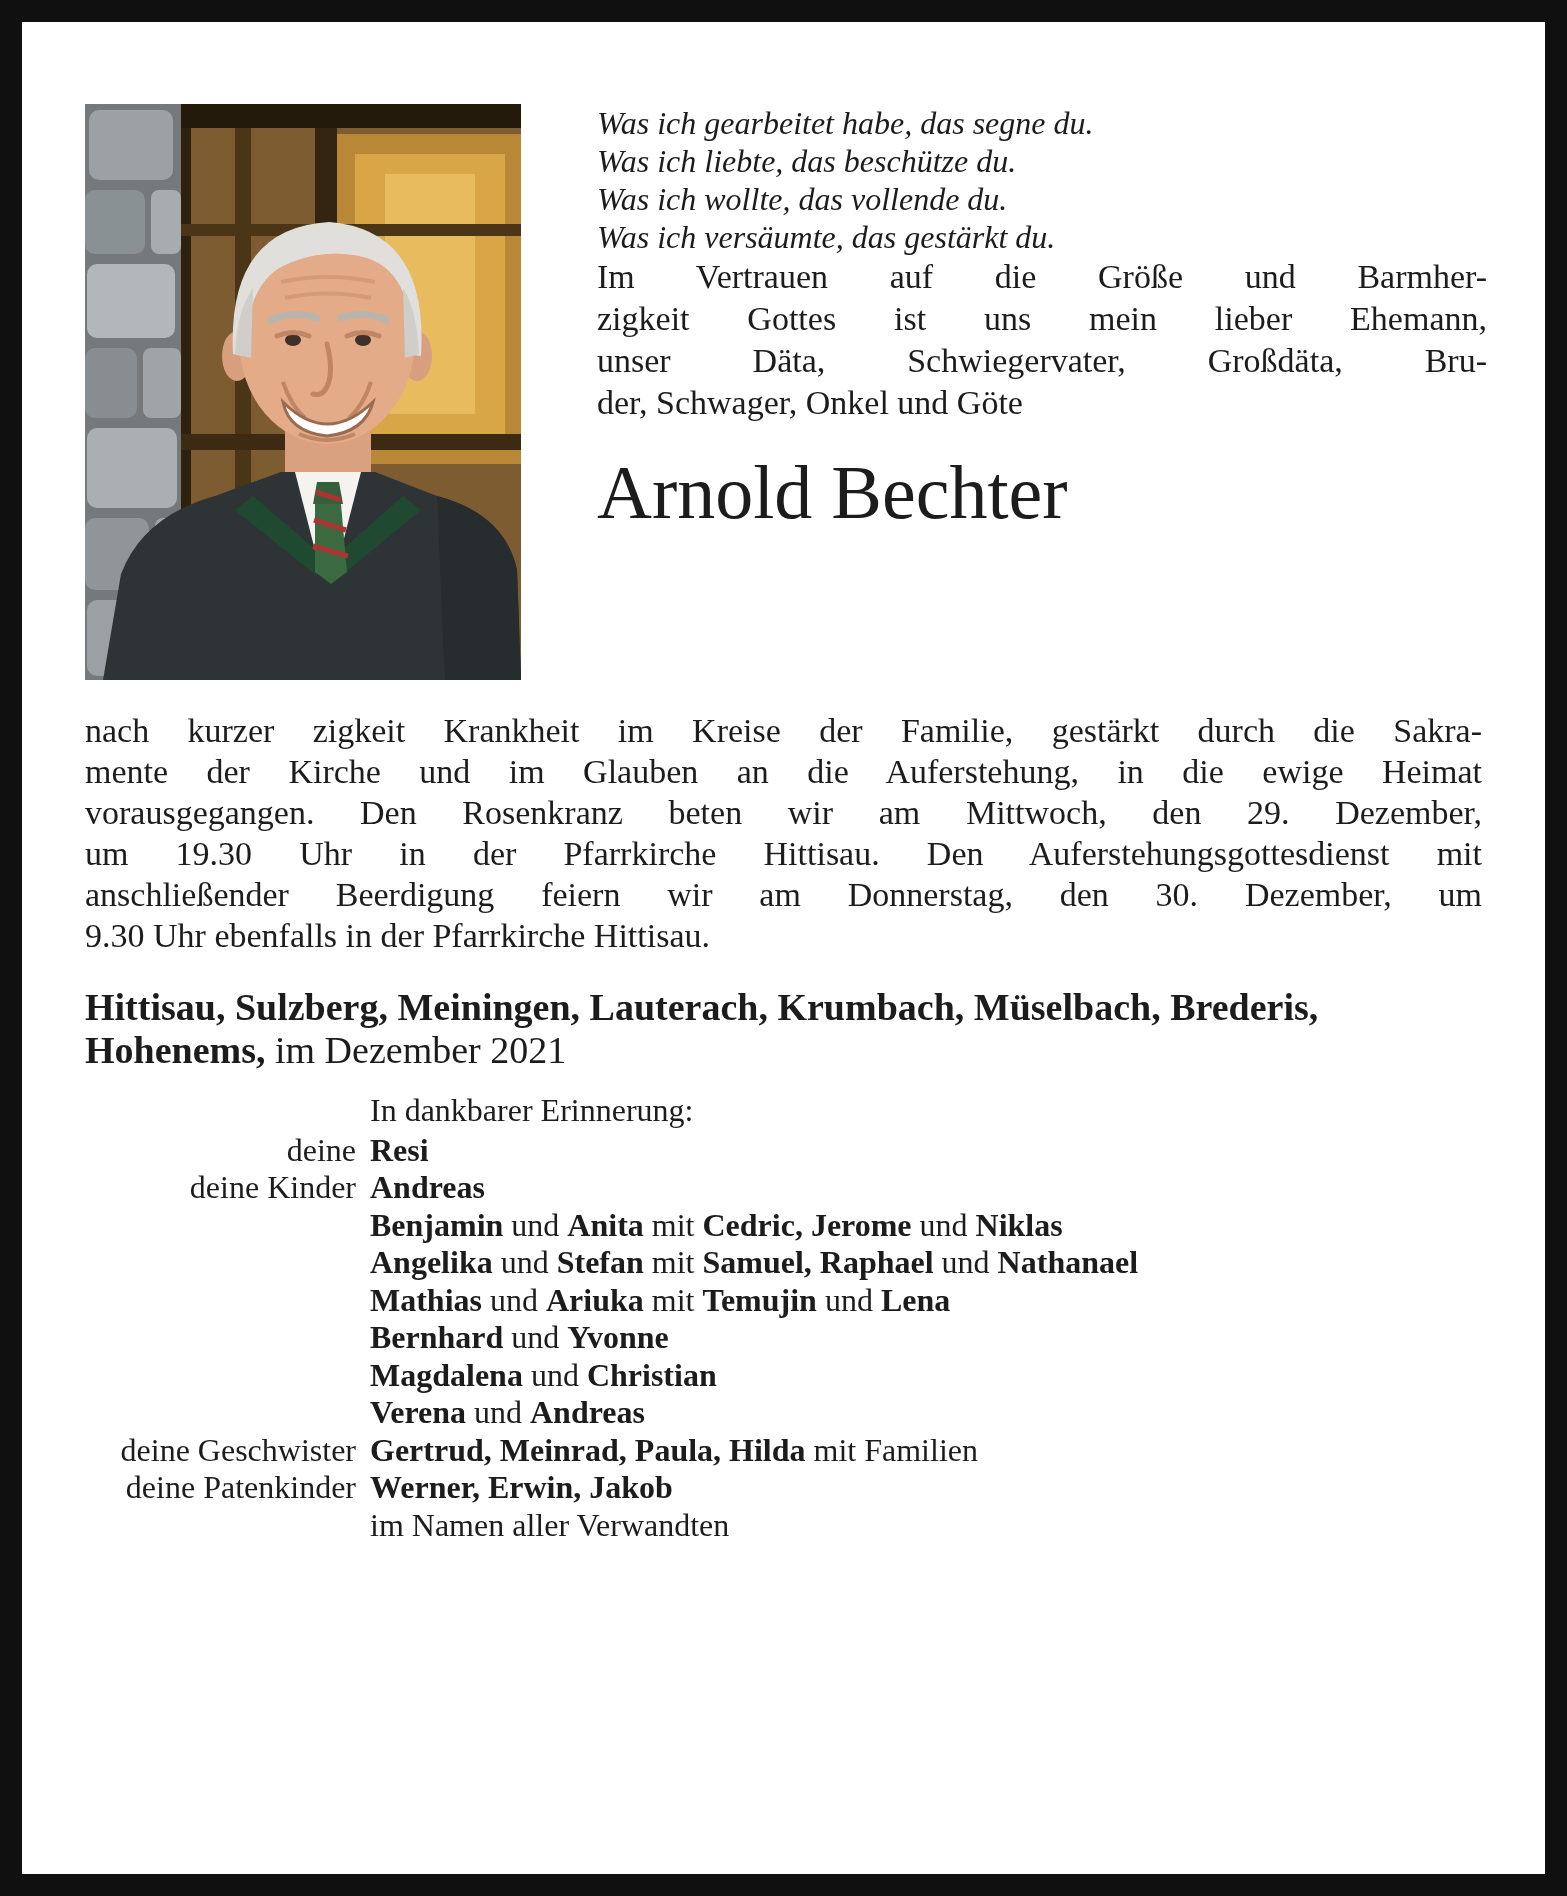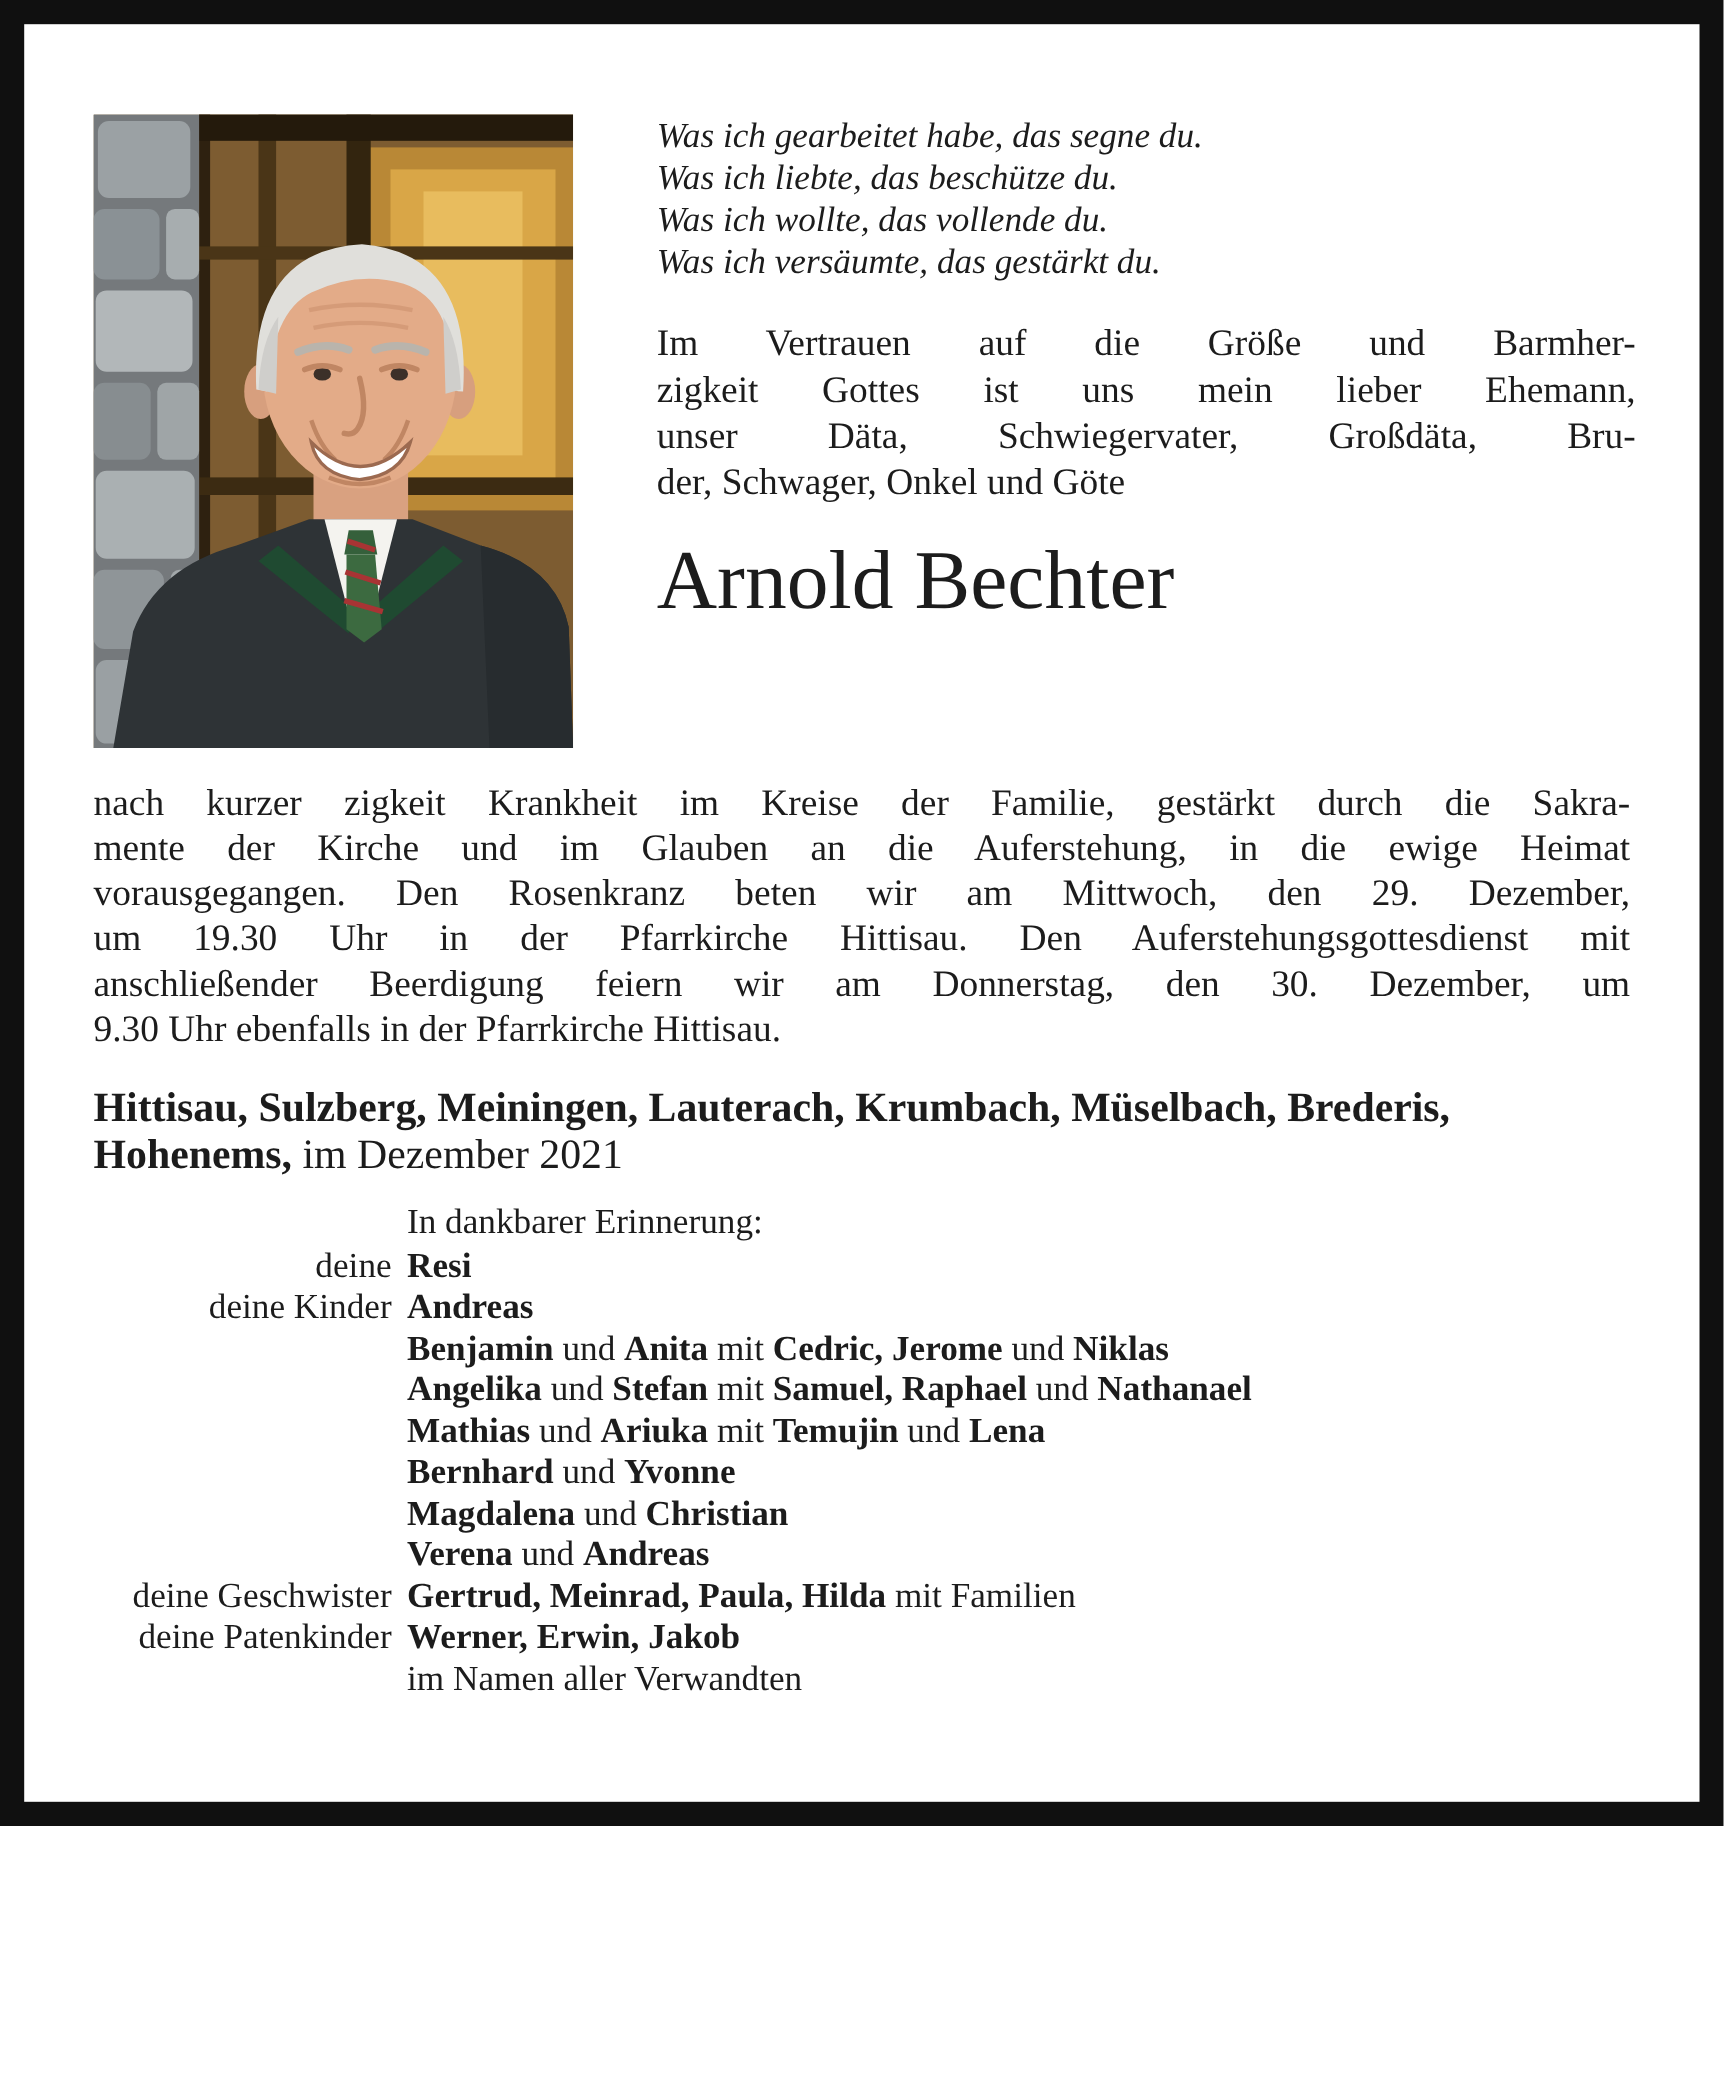--- a/index.html
+++ b/index.html
@@ -1,33 +1,33 @@
 <!DOCTYPE html>
 <html><head>
 <meta charset="utf-8">
 <style>
   html, body { margin: 0; padding: 0; background: #ffffff; }
   .page {
-    width: 1567px; height: 1660px;
+    width: 1567px; height: 1896px;
     box-sizing: border-box;
     border: 22px solid #101010;
     background: #ffffff;
     color: #1c1c1c;
     font-family: "Liberation Serif", serif;
     overflow: hidden;
     margin: 0 auto;
     position: relative;
   }
   .top { display: flex; padding: 82px 58px 0 63px; gap: 76px; }
   .photo { width: 436px; height: 576px; flex: none; }
   .photo svg { display: block; width: 100%; height: 100%; }
   .right { flex: 1; min-width: 0; }
 
   .poem { font-style: italic; font-size: 32px; line-height: 38px; }
-  .intro { margin-top: 36px; font-size: 34px; line-height: 42px; }
+  .intro { font-size: 34px; line-height: 42px; }
 
   .justify > div { text-align: justify; text-align-last: justify; }
   .justify > div:last-child { text-align: justify; text-align-last: auto; }
 
   .name { font-size: 76px; line-height: 80px; font-weight: 400; margin-top: 28px; }
   .membership { margin-top: 12px; font-weight: 700; font-size: 33px; line-height: 40px; }
   .membership .dates-line { letter-spacing: 0.5px; }
 
   .announce { margin: 30px 63px 0 63px; font-size: 34px; line-height: 41px; }
   .locations { margin: 30px 63px 0 63px; font-size: 38px; line-height: 43px; }

